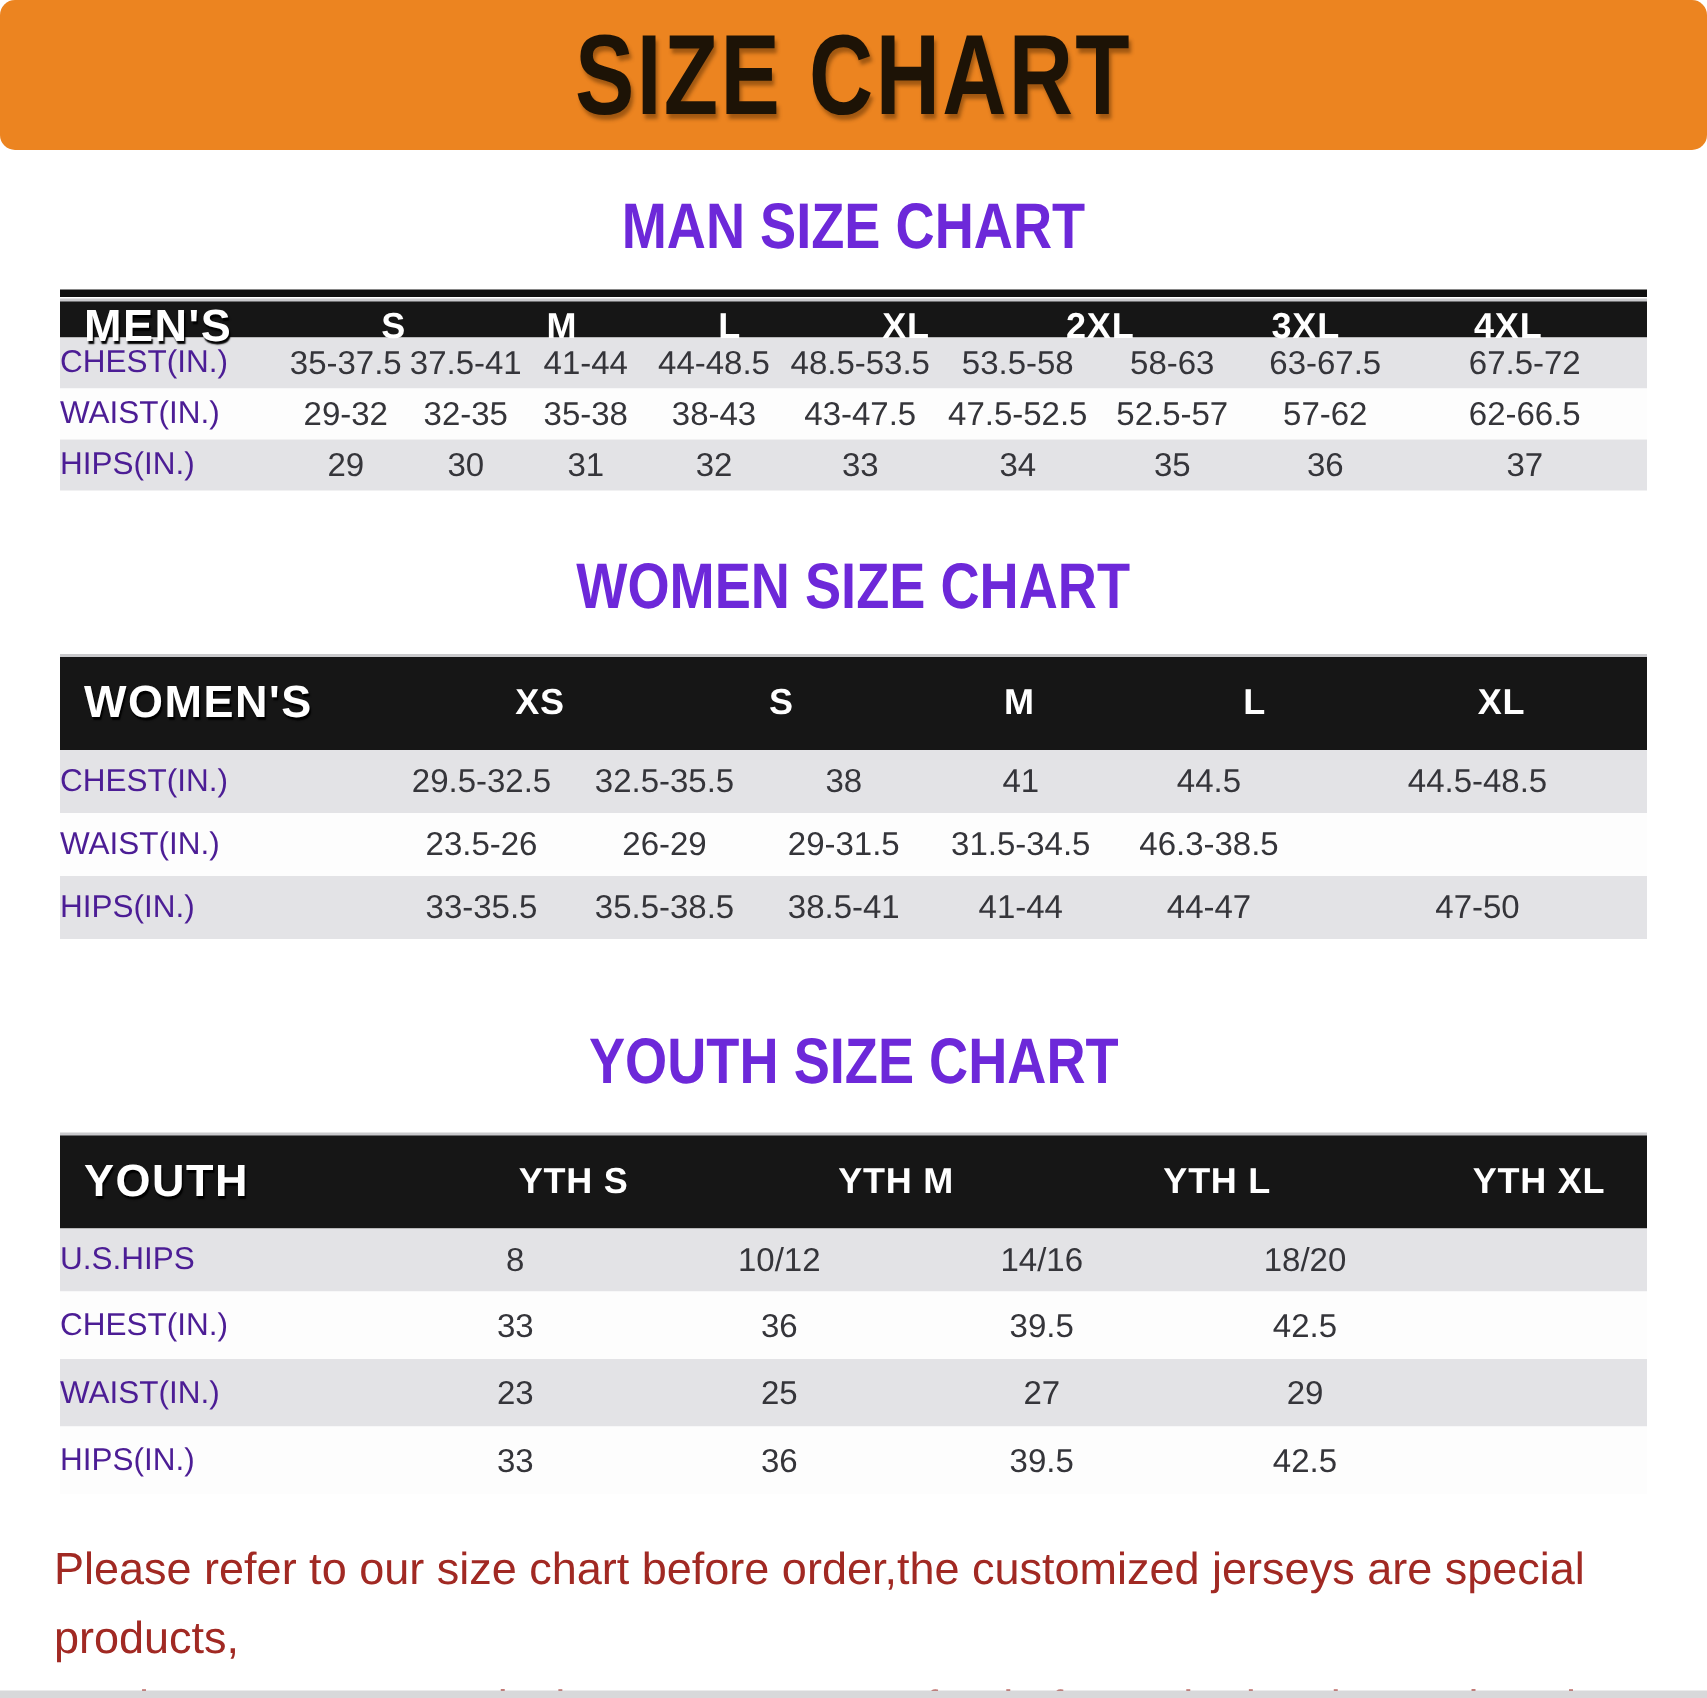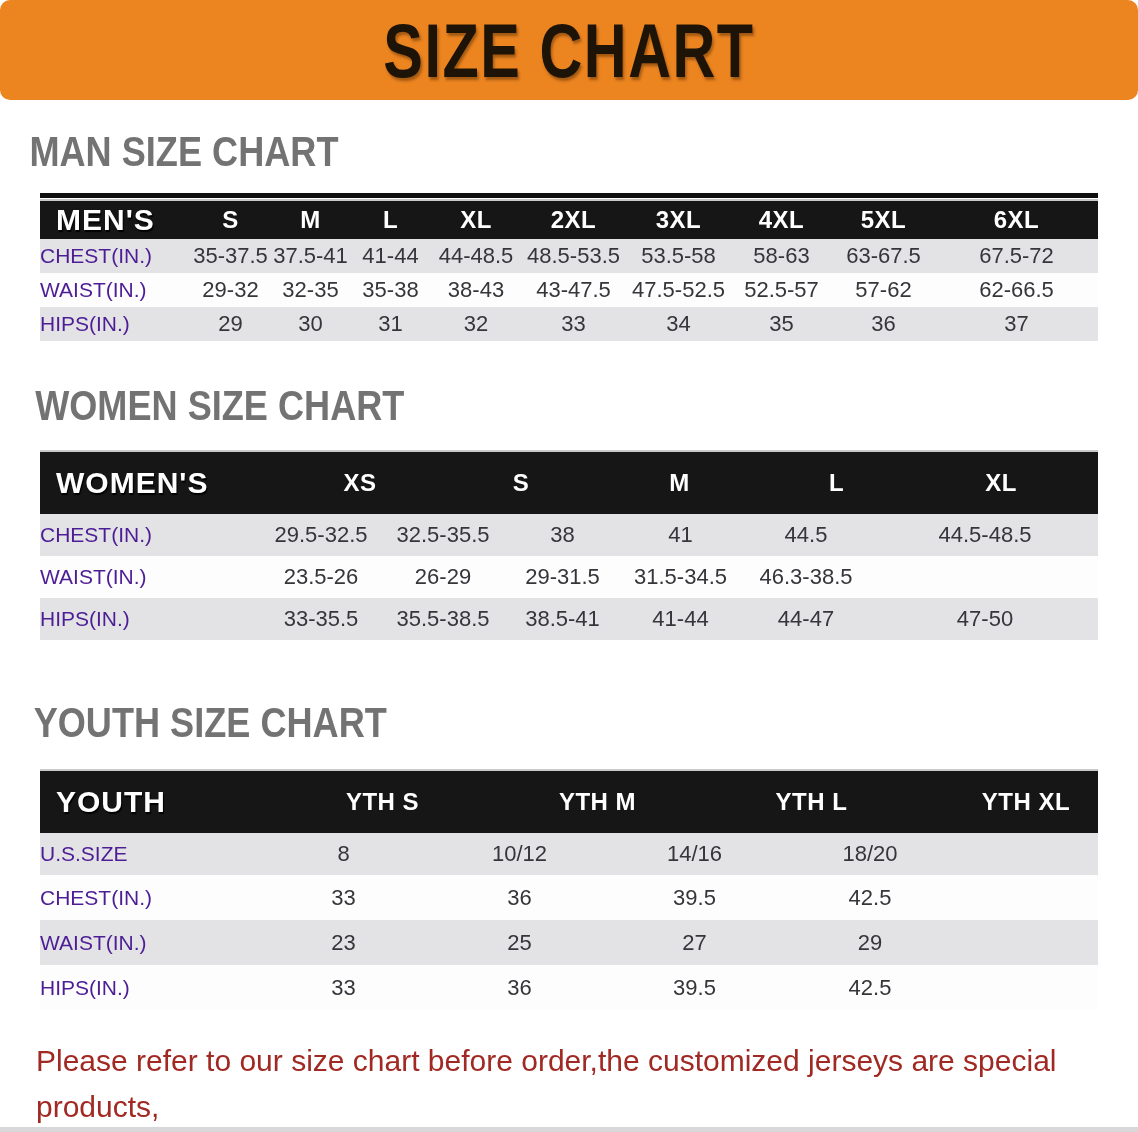--- a/index.html
+++ b/index.html
@@ -13,22 +13,22 @@
     display:flex;align-items:center;justify-content:center;border-radius:10px;
   }
   .banner-text{
     display:inline-block;font-size:76px;font-weight:700;color:#1d1306;
     transform:scaleX(0.78);letter-spacing:2px;
     text-shadow:2px 3px 3px rgba(70,35,0,0.45);
     white-space:nowrap;
   }
   
   .sec-title{
-    margin:0;text-align:left;font-size:43px;line-height:48px;
-    font-weight:700;color:#737373;
+    margin:0;text-align:center;font-size:43px;line-height:48px;
+    font-weight:700;color:#6d28d9;
   }
   .cond{display:inline-block;transform:scaleX(0.84);white-space:nowrap;}
   .mt-man{margin-top:27px;}
   .mt-women{margin-top:40px;}
   .mt-youth{margin-top:58px;}
   
   .tbl{margin:0 40px;}
   .tbl-man{margin-top:18px;}
   .tbl-women{margin-top:23px;}
   .tbl-youth{margin-top:25px;}
@@ -36,21 +36,21 @@
   .thead{
     background:#161616;color:#ffffff;display:grid;align-items:center;
     box-shadow:0 -2px 0 #c9c9cc;
   }
   .row{display:grid;align-items:center;}
   .bg-gray{background:#E3E3E6;}
   .bg-white{background:#fdfdfd;}
   .grid-men{grid-template-columns:150px 81px 79px 81px 90px 105px 105px 101px 103px 1fr;}
   .grid-women{grid-template-columns:220px 122px 122px 117px 119px 132px 1fr;}
   .grid-youth{grid-template-columns:215px 177px 175px 175px 176px 1fr;}
-  .tbl-man .thead{height:38px;}
+  .tbl-man .thead{height:24px;gap:32px;}
   .tbl-women .thead,.tbl-youth .thead{height:62px;gap:39px;}
   .tbl-man .row{height:34px;}
   .tbl-women .row{height:42px;}
   .tbl-youth .row{height:45px;}
   .tbl-youth .row-us{height:42px;}
   .th{text-align:center;font-size:24px;font-weight:700;letter-spacing:0.5px;}
   .th-first{
     text-align:left;padding-left:16px;font-size:30px;letter-spacing:1px;
     text-shadow:1px 2px 1px #000;
   }
@@ -174,21 +174,21 @@
 <div class="tbl tbl-youth">
   <div class="thead grid-youth">
     <div class="th th-first">YOUTH</div>
     <div class="th">YTH S</div>
     <div class="th">YTH M</div>
     <div class="th">YTH L</div>
     <div class="th">YTH XL</div>
     <div class="th"></div>
   </div>
   <div class="row row-us grid-youth bg-gray">
-    <div class="rl">U.S.SIZE</div>
+    <div class="rl">U.S.HIPS</div>
     <div class="c">8</div>
     <div class="c">10/12</div>
     <div class="c">14/16</div>
     <div class="c">18/20</div>
     <div class="c"></div>
   </div>
   <div class="row grid-youth bg-white">
     <div class="rl">CHEST(IN.)</div>
     <div class="c">33</div>
     <div class="c">36</div>

